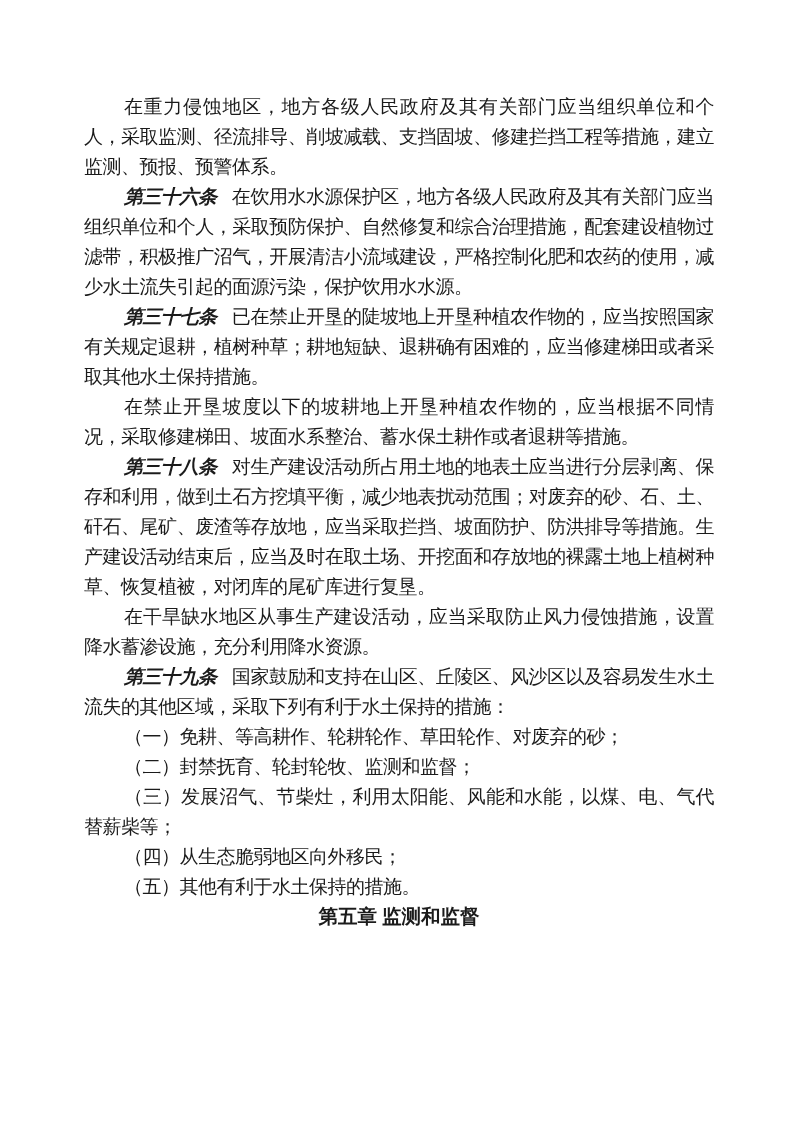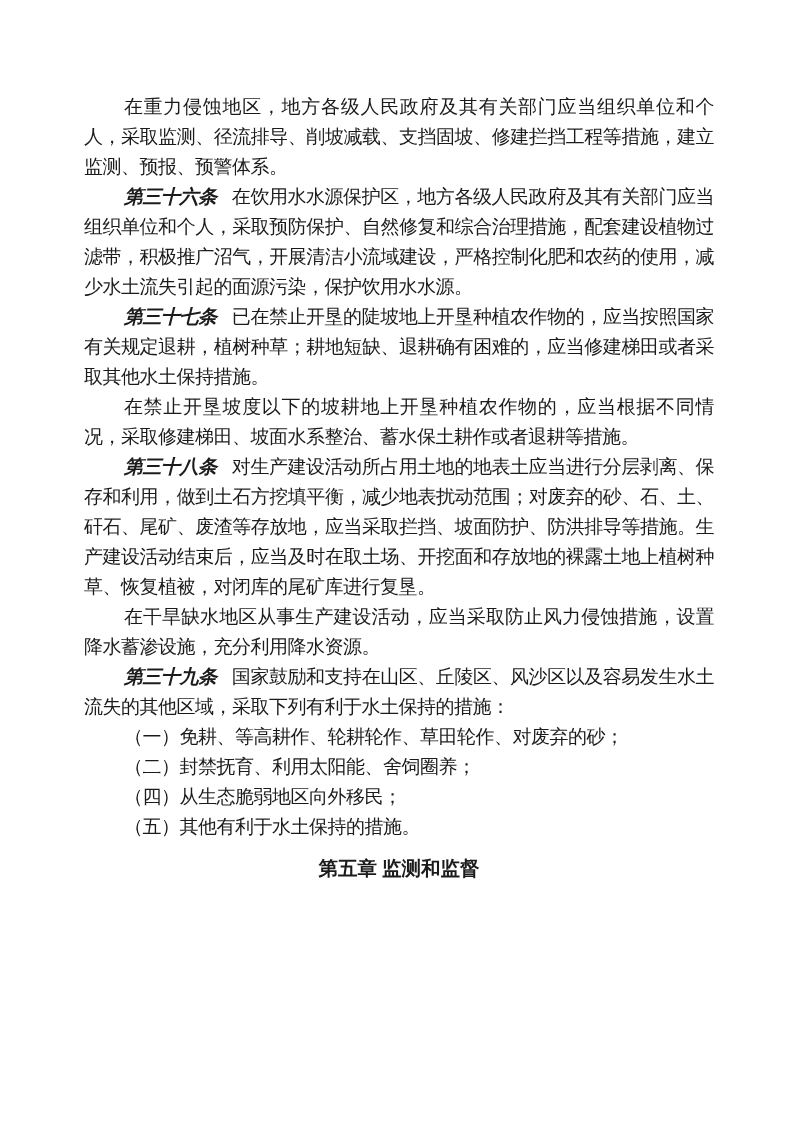--- a/index.html
+++ b/index.html
@@ -25,21 +25,21 @@
     letter-spacing: -0.5px;
     text-align: justify;
     text-indent: 2.1em;
   }
   .art-label {
     font-weight: bold;
     margin-right: 0.8em;
     font-style: italic;
   }
   .chapter {
-    margin: 12px;
+    margin: 0;
     font-size: 19.5px;
     line-height: 30px;
     font-weight: bold;
     text-align: center;
     text-indent: 0;
     letter-spacing: 0;
   }
 </style>
 </head>
 <body>
@@ -55,22 +55,23 @@
   <p class="para"><span>在禁止开垦坡度以下的坡耕地上开垦种植农作物的，应当根据不同情况，采取修建梯田、坡面水系整治、蓄水保土耕作或者退耕等措施。</span></p>
 
   <p class="para"><b class="art-label">第三十八条</b><span>对生产建设活动所占用土地的地表土应当进行分层剥离、保存和利用，做到土石方挖填平衡，减少地表扰动范围；对废弃的砂、石、土、矸石、尾矿、废渣等存放地，应当采取拦挡、坡面防护、防洪排导等措施。生产建设活动结束后，应当及时在取土场、开挖面和存放地的裸露土地上植树种草、恢复植被，对闭库的尾矿库进行复垦。</span></p>
 
   <p class="para"><span>在干旱缺水地区从事生产建设活动，应当采取防止风力侵蚀措施，设置降水蓄渗设施，充分利用降水资源。</span></p>
 
   <p class="para"><b class="art-label">第三十九条</b><span>国家鼓励和支持在山区、丘陵区、风沙区以及容易发生水土流失的其他区域，采取下列有利于水土保持的措施：</span></p>
 
   <p class="para"><span>（一）免耕、等高耕作、轮耕轮作、草田轮作、对废弃的砂；</span></p>
 
-  <p class="para"><span>（二）封禁抚育、利用太阳能、舍饲圈养；</span></p>
+  <p class="para"><span>（二）封禁抚育、轮封轮牧、监测和监督；</span></p>
 
+  <p class="para"><span>（三）发展沼气、节柴灶，利用太阳能、风能和水能，以煤、电、气代替薪柴等；</span></p>
 
   <p class="para"><span>（四）从生态脆弱地区向外移民；</span></p>
 
   <p class="para"><span>（五）其他有利于水土保持的措施。</span></p>
 
   <h2 class="chapter">第五章 监测和监督</h2>
 
 
 </div>
 

